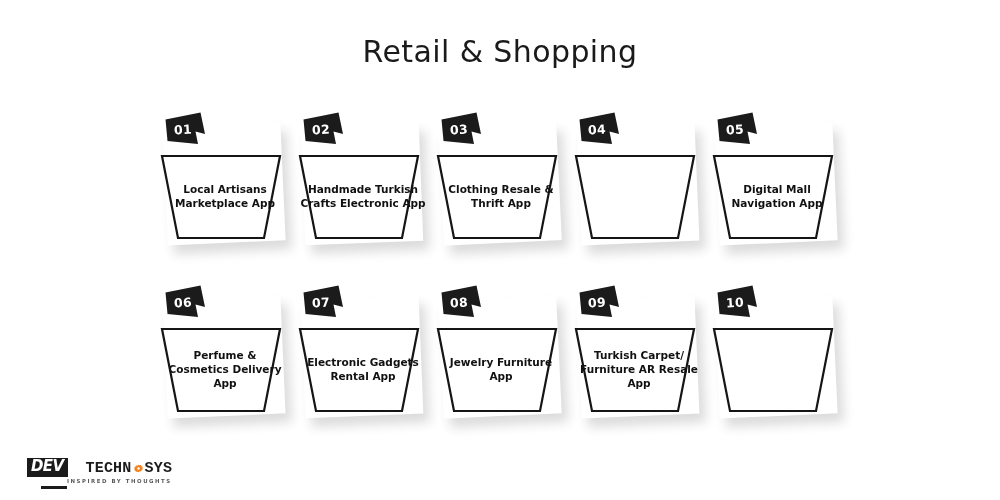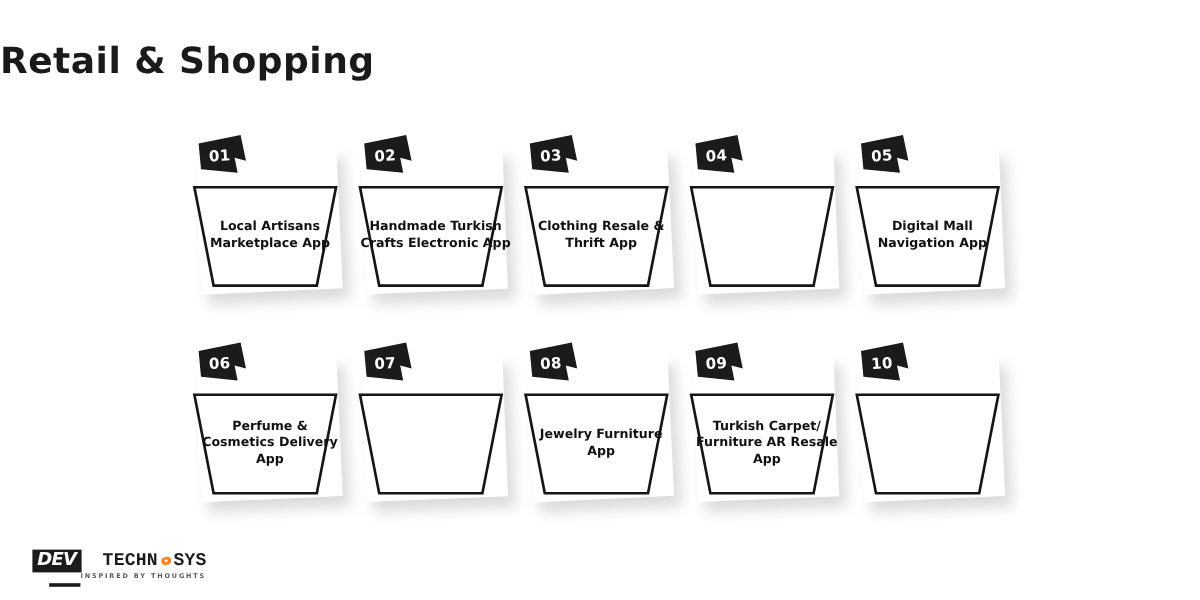--- a/index.html
+++ b/index.html
@@ -14,23 +14,23 @@
     overflow: hidden;
     position: relative;
   }
 
   
   #page-title {
     position: absolute;
     top: 34px;
     left: 0;
     width: 1000px;
-    text-align: left;
+    text-align: center;
     font-size: 30px;
-    font-weight: 700;
+    font-weight: 400;
     letter-spacing: 0.4px;
     color: #1a1a1a;
     font-family: "DejaVu Sans", "Liberation Sans", sans-serif;
   }
 
   
   #cards-grid {
     position: absolute;
     top: 112px;
     left: 152px;
@@ -123,21 +123,21 @@
   
   #brand-logo {
     position: absolute;
     left: 27px;
     top: 458px;
     width: 160px;
     height: 32px;
   }
   .logo-row {
     display: flex;
-    align-items: center;
+    align-items: flex-end;
   }
   .logo-dev {
     background: #1b1b1b;
     color: #ffffff;
     font-size: 15px;
     font-weight: 700;
     font-style: italic;
     letter-spacing: -0.6px;
     padding: 1px 4px 2px 4px;
     line-height: 1.05;
@@ -288,20 +288,23 @@
       <div class="card-trap">
         <svg width="122" height="86" viewBox="0 0 122 86">
           <path d="M2 2 L120 2 L104 84 L18 84 Z" fill="none" stroke="#151515" stroke-width="2.2" stroke-linejoin="miter"></path>
         </svg>
       </div>
       <div class="card-badge">
         <svg width="44" height="34" viewBox="0 0 44 34">
           <path d="M1.5 7.5 L36.5 0.5 L41 22 L31.5 19.5 L34 32 L3.5 29 Z" fill="#1b1b1b"></path>
         </svg>
         <span class="badge-num">07</span>
+      </div>
+      <div class="card-label">
+        <span>Electronic Gadgets Rental App</span>
       </div>
     </div>
     <div class="card" style="left: 276px; top: 173px;">
       <div class="card-paper" style="transform: rotate(-2.7deg);"></div>
       <div class="card-trap">
         <svg width="122" height="86" viewBox="0 0 122 86">
           <path d="M2 2 L120 2 L104 84 L18 84 Z" fill="none" stroke="#151515" stroke-width="2.2" stroke-linejoin="miter"></path>
         </svg>
       </div>
       <div class="card-badge">

